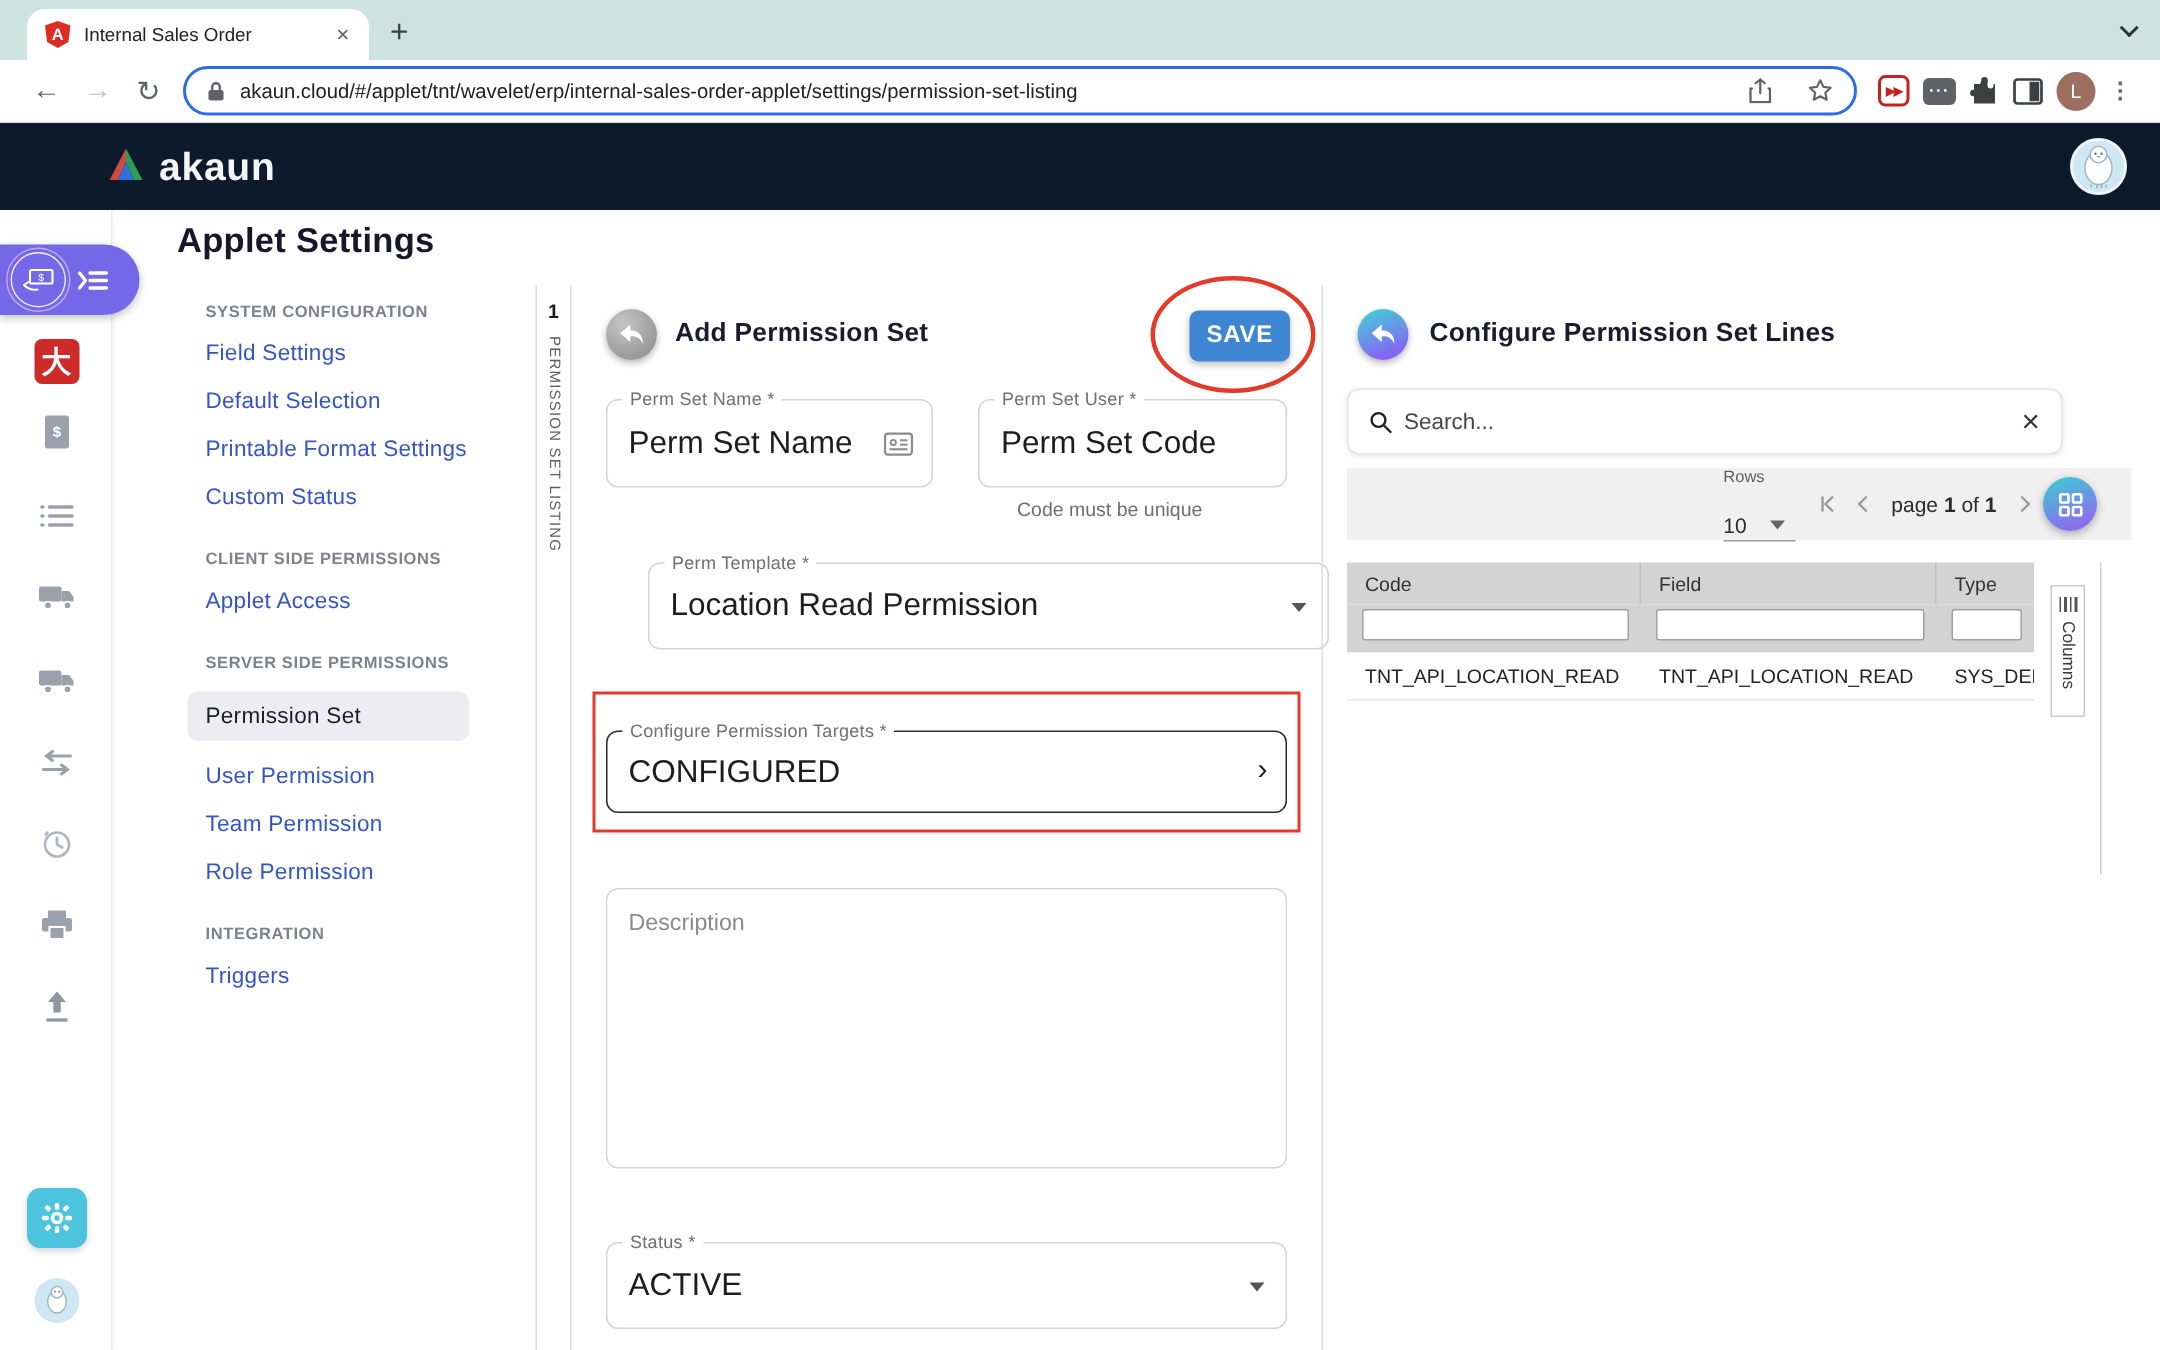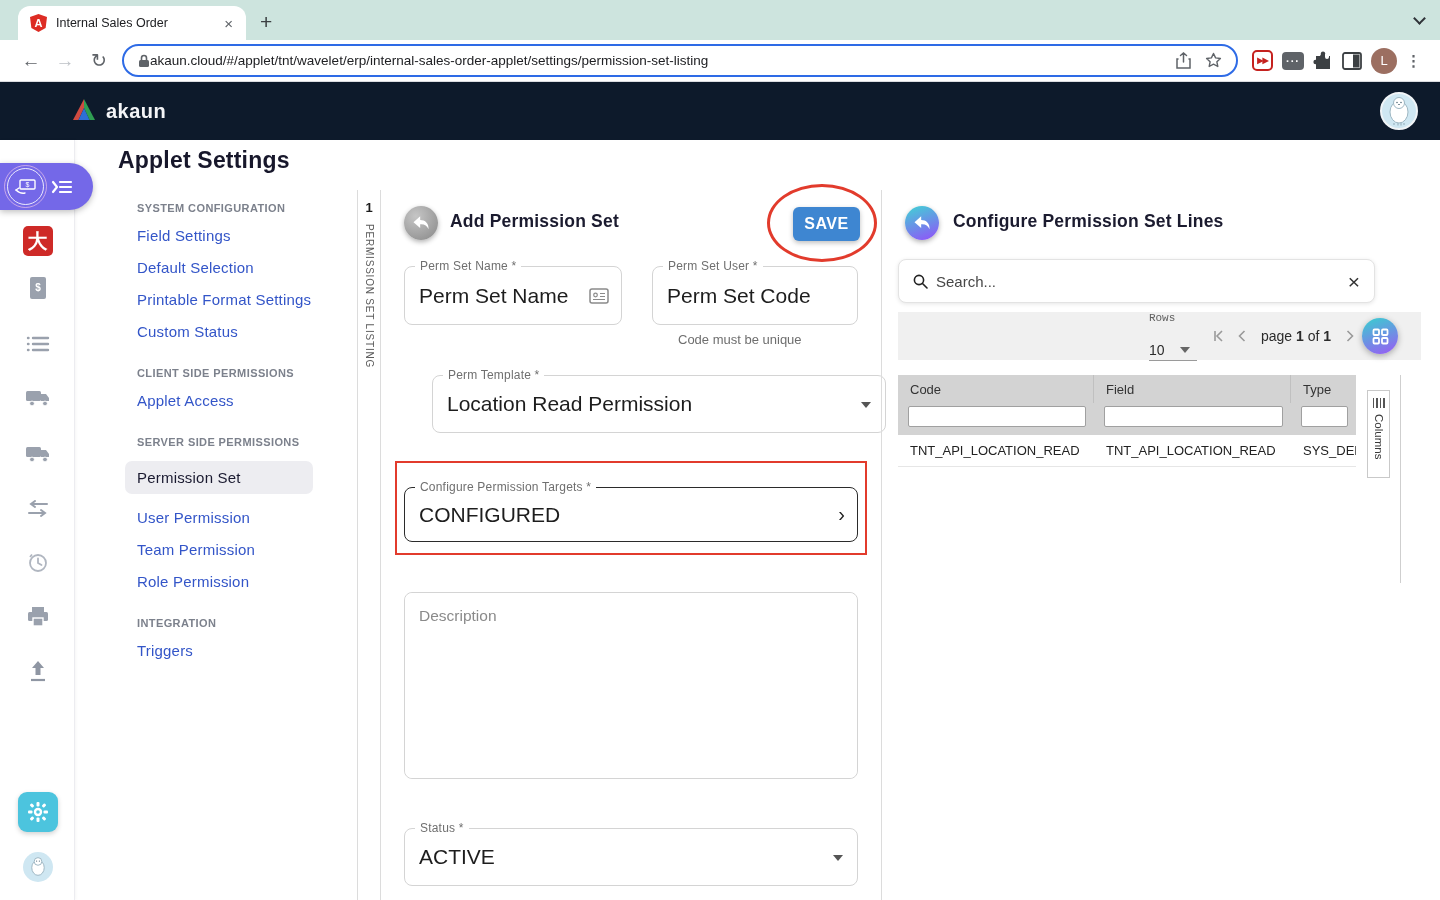--- a/index.html
+++ b/index.html
@@ -21,41 +21,41 @@
   .tab-chevron { position:absolute; right:16px; top:14px; width:9px; height:9px;
                  border-right:2px solid #2f3338; border-bottom:2px solid #2f3338;
                  transform:rotate(45deg); }
 
   .urlrow { position:absolute; top:40px; left:0; width:1440px; height:42px;
             background:#fff; display:flex; align-items:center; padding:0 14px;
             border-bottom:1px solid #dadce0; }
   .navico { width:34px; text-align:center; font-size:19px; color:#5f6368; }
   .navico.fwd { color:#bdc1c6; }
   .urlbar { width:1116px; height:33px; margin-left:6px; border:2px solid #2e6be6;
-            border-radius:17px; display:flex; align-items:center; padding:0 8px 0 14px; }
+            border-radius:17px; display:flex; align-items:center; padding:0 8px 0 14px; gap:10px; }
   .url-text { font-size:13.5px; color:#202124; white-space:nowrap; overflow:hidden; flex:1; }
   .pill-ico { width:30px; display:flex; justify-content:center; }
   .extrow { display:flex; align-items:center; gap:9px; margin-left:14px; }
   .ext-red { width:21px; height:21px; border:2px solid #c5221f; border-radius:5px;
              color:#c5221f; font-size:8px; font-weight:700; display:flex;
              align-items:center; justify-content:center; letter-spacing:-1px; }
   .ext-dots { width:22px; height:18px; background:#5f6368; border-radius:4px;
               color:#fff; font-size:11px; font-weight:700; display:flex;
               align-items:center; justify-content:center; letter-spacing:1px; }
   .avatar-l { width:26px; height:26px; border-radius:50%; background:#9c6f61;
               color:#fff; font-size:13px; display:flex; align-items:center;
               justify-content:center; }
   .kebab { width:14px; text-align:center; color:#5f6368; font-size:15px; font-weight:700;
            letter-spacing:0; line-height:0.9; }
 
   
   .appnav { position:absolute; top:82px; left:0; width:1440px; height:58px;
             background:#0d1a2b; display:flex; align-items:center; padding:0 22px; }
   .brand { display:flex; align-items:center; gap:8px; margin-left:48px; }
-  .brand-name { color:#f4f5f7; font-size:20px; font-weight:700; letter-spacing:0.5px; }
+  .brand-name { color:#f4f5f7; font-size:26px; font-weight:700; letter-spacing:0.5px; }
   .nav-avatar { margin-left:auto; width:38px; height:38px; border-radius:50%;
                 background:#cfe7f2; border:2px solid #f0f4f7; display:flex;
                 align-items:center; justify-content:center; overflow:hidden; }
 
   
   .main { position:absolute; top:140px; left:0; width:1440px; height:760px; background:#fff; }
   .page-title { position:absolute; left:118px; top:7px; font-size:23px;
                 font-weight:700; color:#17172b; letter-spacing:0.2px; }
 
   
@@ -156,21 +156,21 @@
                box-shadow:0 1px 4px rgba(0,0,0,0.10); display:flex;
                align-items:center; padding:0 14px; gap:8px; }
   .searchbox input { flex:1; border:none; outline:none; font-size:15px; color:#333;
                      font-family:"Liberation Sans", sans-serif; }
   .searchbox input::placeholder { color:#474747; }
   .search-x { font-size:21px; color:#333; line-height:1; }
   .ltoolbar { position:absolute; left:16px; top:122px; width:523px; height:48px;
               background:#f0f0f0; display:flex; align-items:center;
               justify-content:flex-end; padding-right:38px; gap:4px; }
   .rowsblk { display:flex; flex-direction:column; margin-right:8px; }
-  .rows-label { font-size:11px; color:#5f5f5f; margin-bottom:18px;font-family:Liberation Mono, monospace; }
+  .rows-label { font-size:11px; color:#5f5f5f; margin-bottom:18px; }
   .rows-sel { display:flex; align-items:center; gap:16px; border-bottom:1px solid #9a9a9a;
               padding-bottom:2px; width:48px; }
   .rows-val { font-size:14px; color:#2b2b2b; }
   .rows-caret { width:0; height:0; border-left:5px solid transparent;
                 border-right:5px solid transparent; border-top:6px solid #666; }
   .pg { color:#9a9a9a; display:flex; align-items:center; padding:0 3px; }
   .pg svg { display:block; }
   .pgtext { font-size:14px; color:#2b2b2b; margin:0 6px; }
   .pgtext b { font-weight:700; }
   .gridbtn { position:absolute; right:42px; top:128px; width:36px; height:36px;

